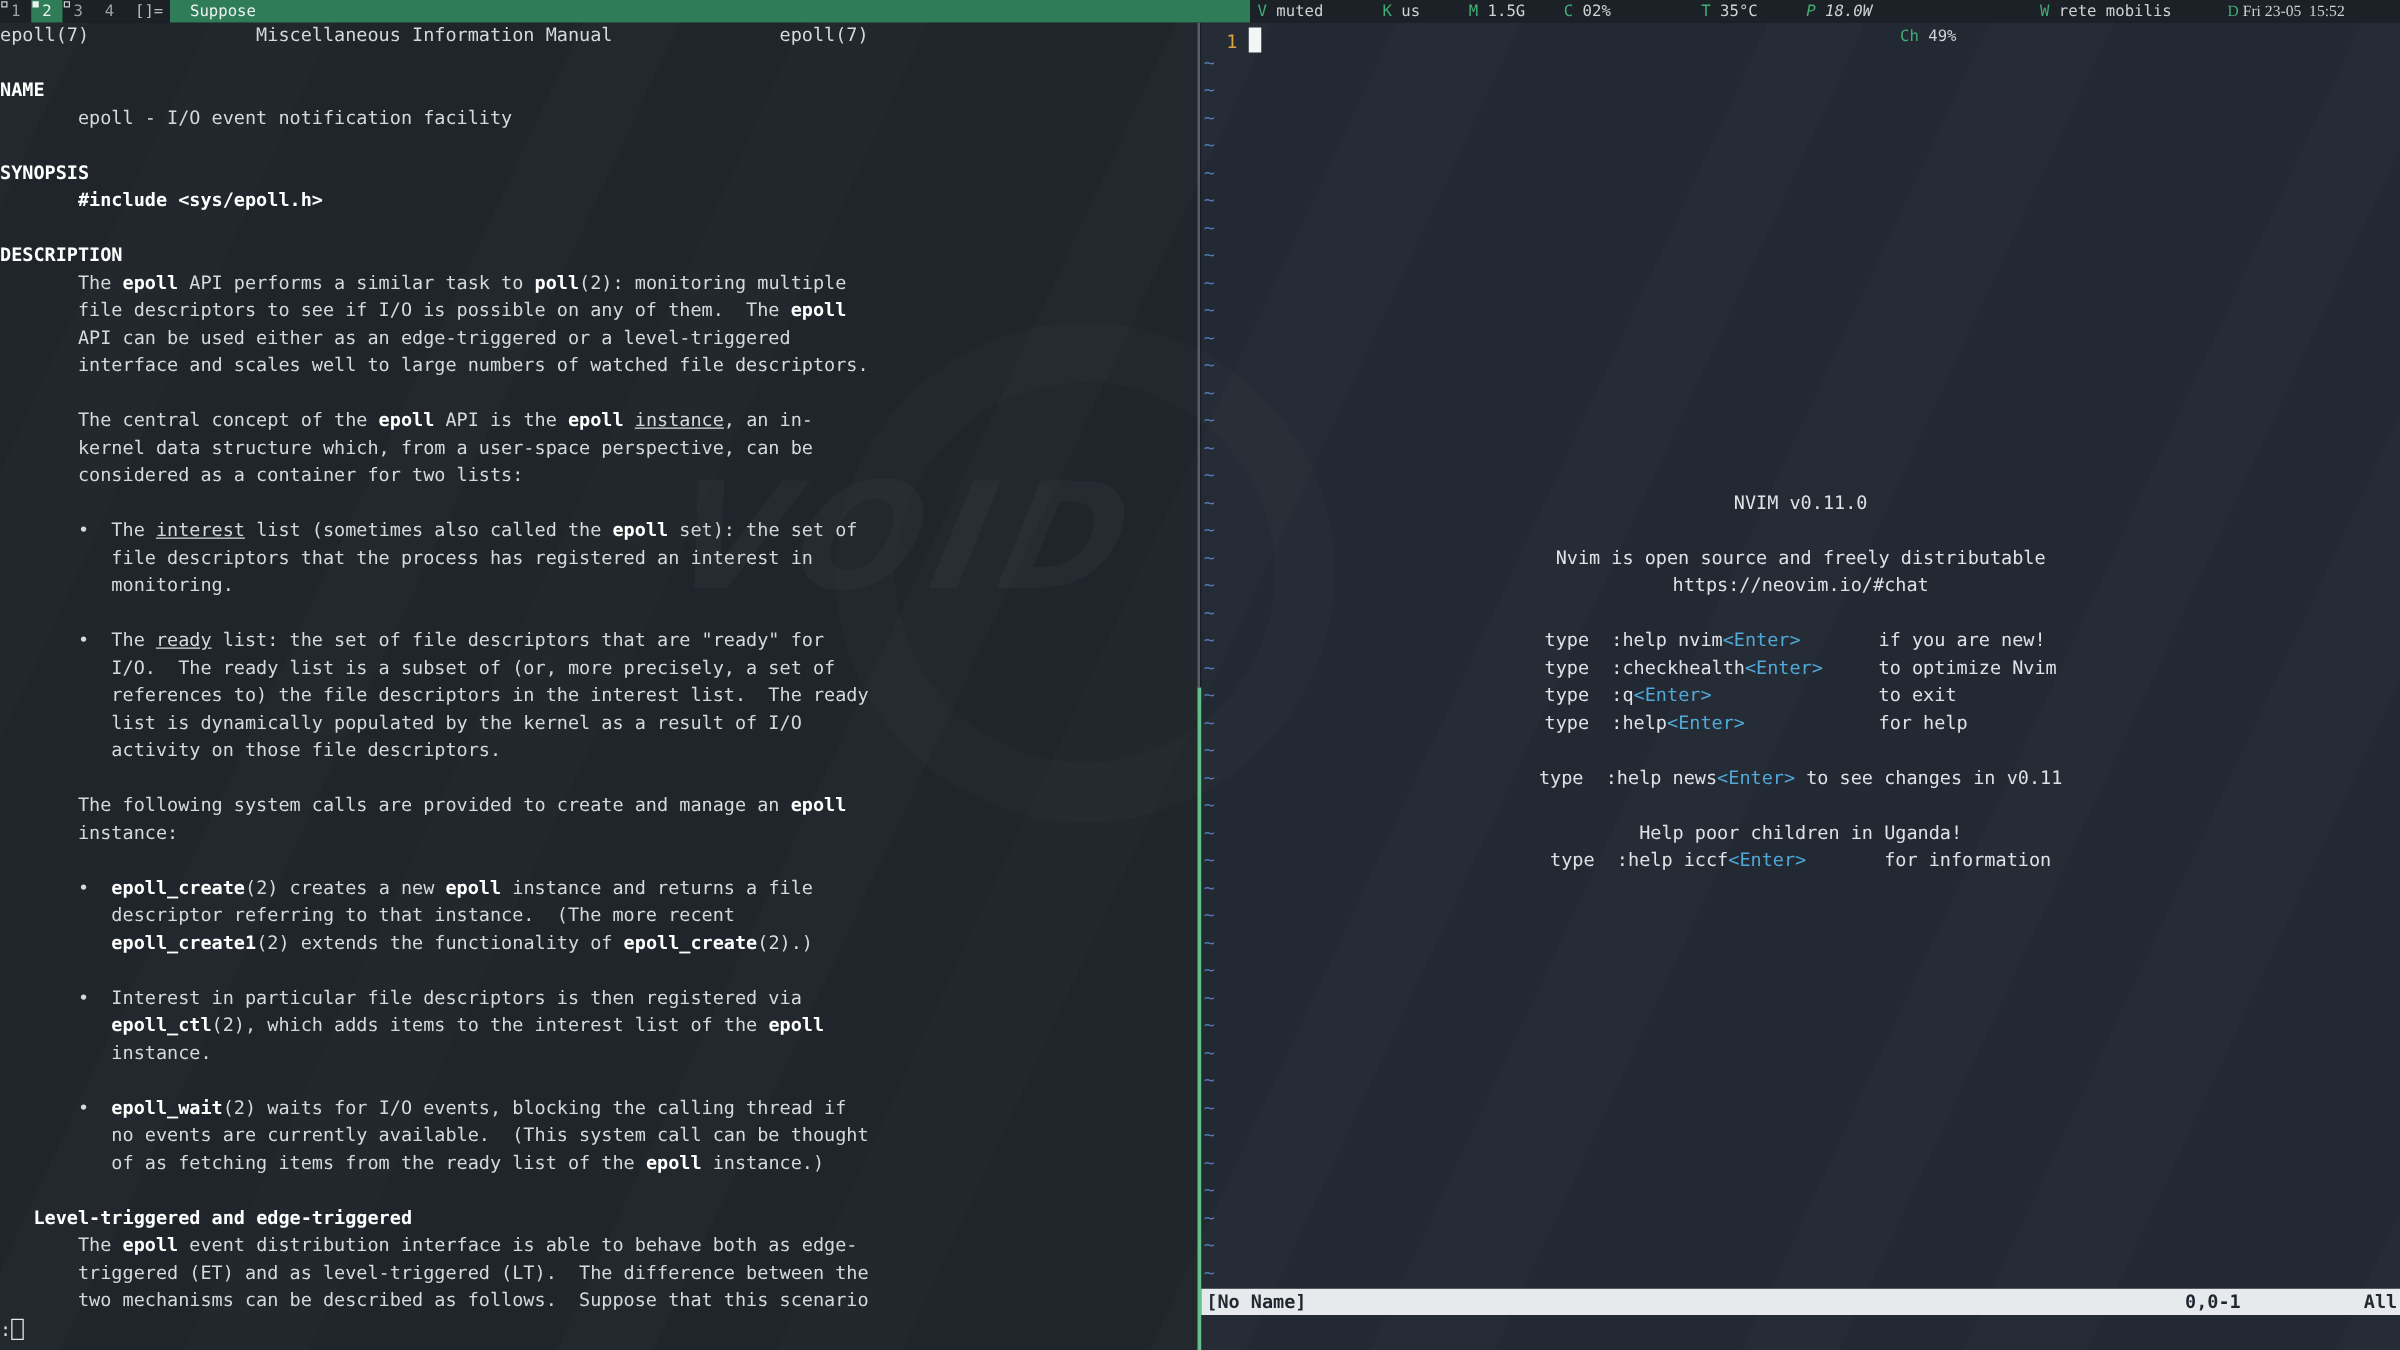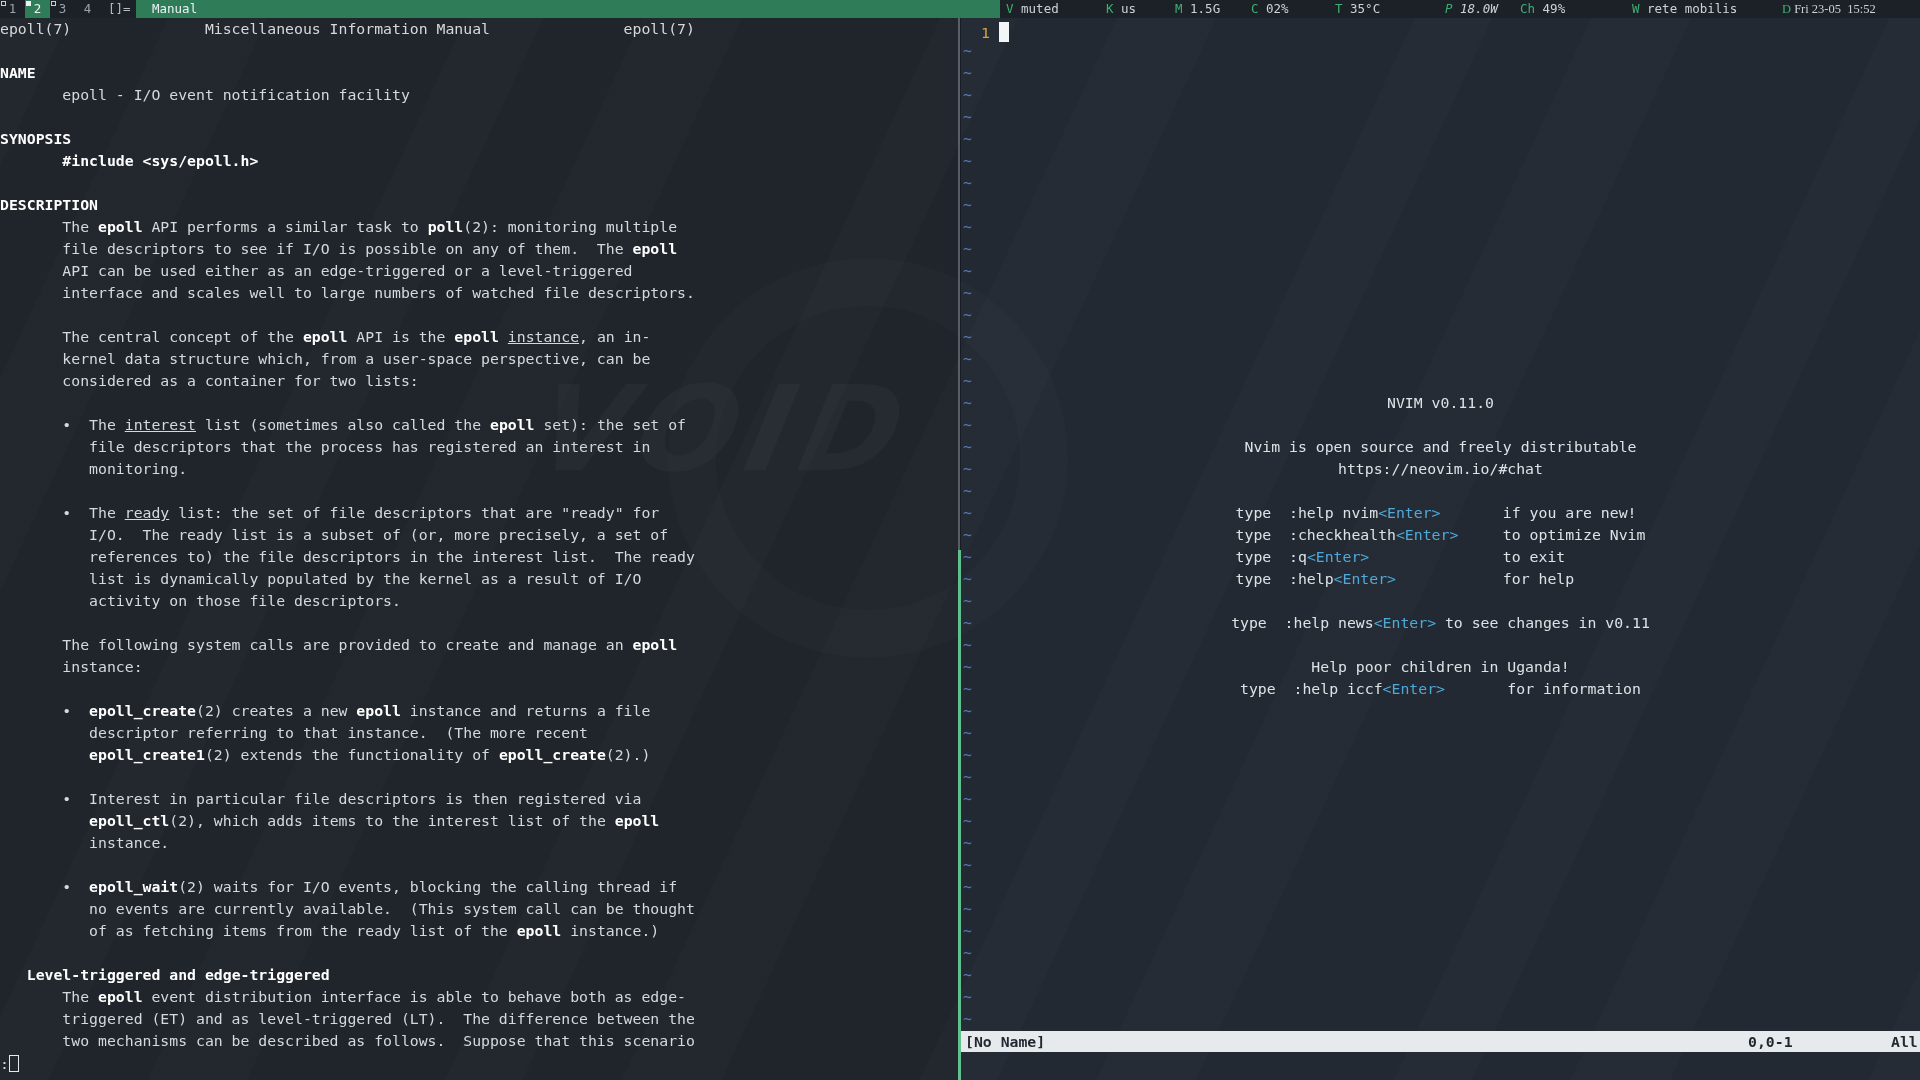--- a/index.html
+++ b/index.html
@@ -111,29 +111,29 @@
 <div class="stripes"></div>
 
 <div class="topbar">
   <div class="tags">
       <div class="tag"><span class="ind hollow"></span>1</div>
       <div class="tag selected"><span class="ind filled"></span>2</div>
       <div class="tag"><span class="ind hollow"></span>3</div>
       <div class="tag">4</div>
     </div>
   <div class="layout-symbol">[]=</div>
-  <div class="title-block">Manual</div>
+  <div class="title-block">Suppose</div>
   <div class="statusbar">
       <div class="status-item" style="left: 6px;"><span class="skey">V</span> muted</div>
       <div class="status-item" style="left: 106px;"><span class="skey">K</span> us</div>
       <div class="status-item" style="left: 175px;"><span class="skey">M</span> 1.5G</div>
       <div class="status-item" style="left: 251px;"><span class="skey">C</span> 02%</div>
-      <div class="status-item" style="left: 335px;"><span class="skey">T</span> 35°C</div>
+      <div class="status-item" style="left: 361px;"><span class="skey">T</span> 35°C</div>
       <div class="status-item" style="left: 445px; font-style: italic;"><span class="skey">P</span> 18.0W</div>
-      <div class="status-item" style="left: 520px;"><span class="skey">Ch</span> 49%</div>
+      <div class="status-item" style="left: 520px; margin-top: 20px;"><span class="skey">Ch</span> 49%</div>
       <div class="status-item" style="left: 632px;"><span class="skey">W</span> rete mobilis</div>
       <div class="status-item" style="left: 782px; font-family: Liberation Serif, serif;"><span class="skey">D</span> Fri 23-05  15:52</div>
     </div>
 </div>
 
 <div class="pane-left">
   <pre class="man-pre"><span class="n">epoll(7)               Miscellaneous Information Manual               epoll(7)</span>
 
 <span class="b">NAME</span>
 <span class="n">       epoll - I/O event notification facility</span>

